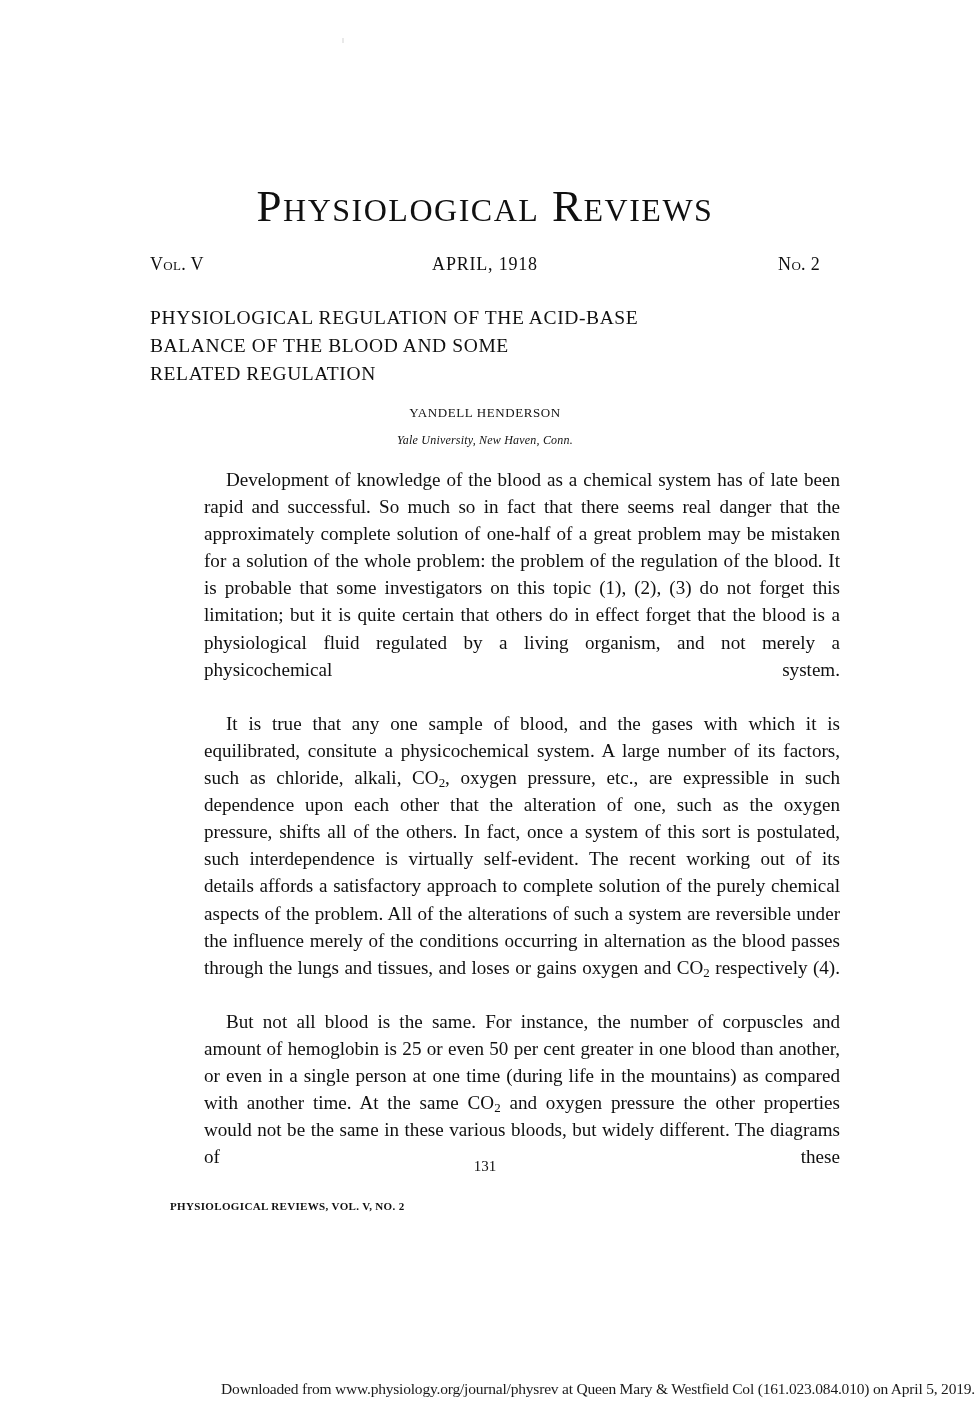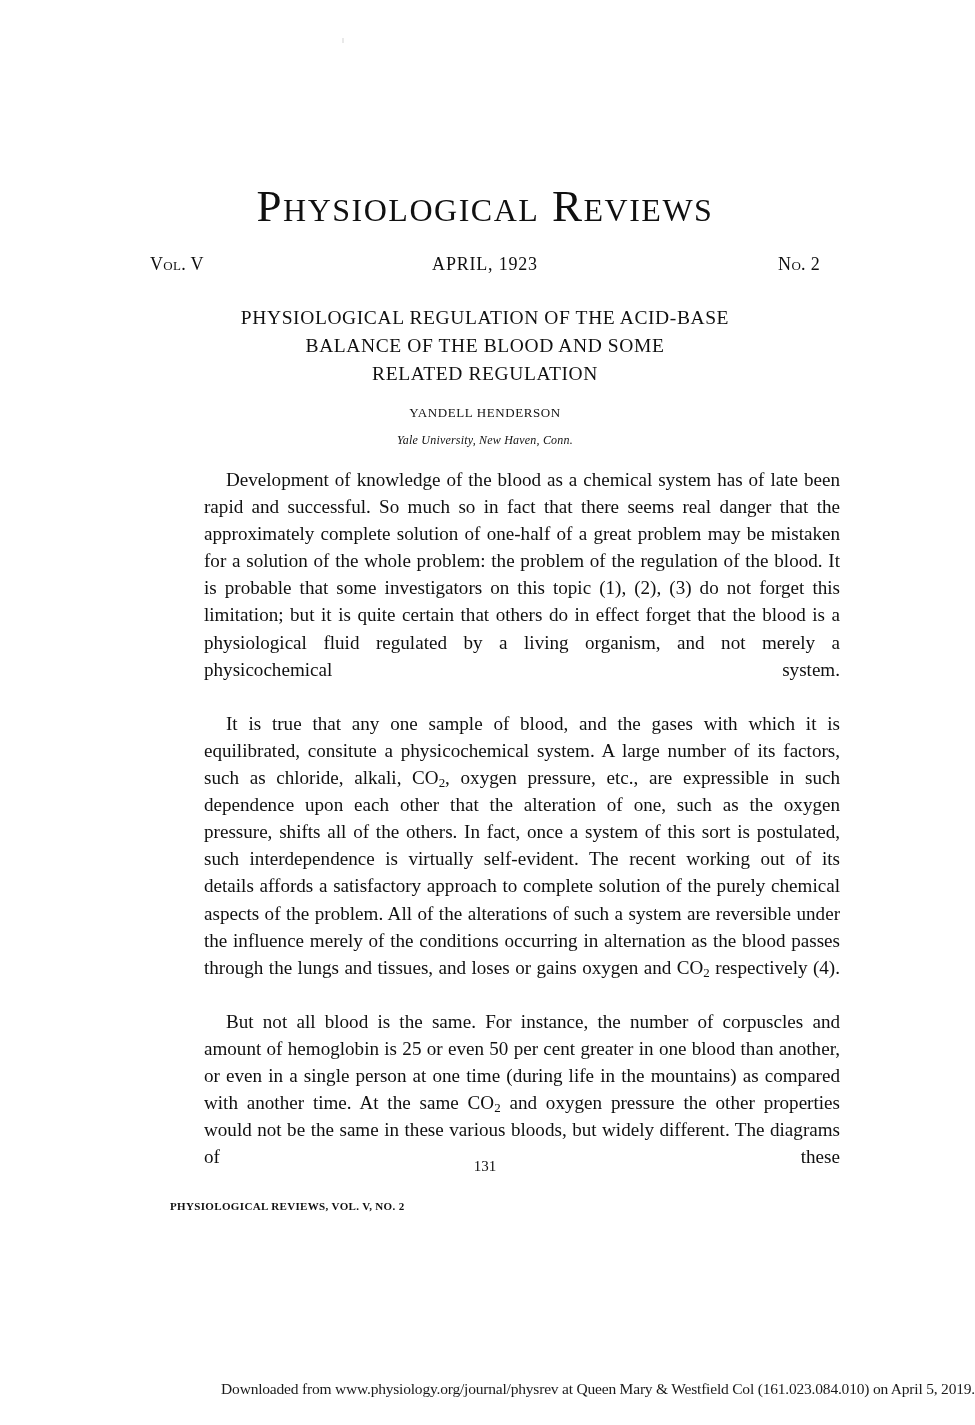--- a/index.html
+++ b/index.html
@@ -73,21 +73,20 @@
     font-variant: small-caps;
     letter-spacing: 0.3px;
   }
 
   
   .article-title {
     position: absolute;
     left: 150px;
     top: 304px;
     width: 670px;
-    text-align: center;
     font-size: 19.5px;
     line-height: 28px;
     letter-spacing: 0.6px;
     font-weight: normal;
     margin: 0;
   }
 
   .article-title .tline { display: block; white-space: nowrap; }
 
   .author {
@@ -198,21 +197,21 @@
 <div class="page">
 
   <div class="scan-speck"></div>
 
   <div class="masthead">
     <h1 class="journal-title">Physiological Reviews</h1>
   </div>
 
   <div class="issue-line">
     <span class="vol">Vol. V</span>
-    <span class="date">APRIL, 1923</span>
+    <span class="date">APRIL, 1918</span>
     <span class="num">No. 2</span>
   </div>
 
   <h2 class="article-title">
     <span class="tline">PHYSIOLOGICAL REGULATION OF THE ACID-BASE</span>
     <span class="tline">BALANCE OF THE BLOOD AND SOME</span>
     <span class="tline">RELATED REGULATION</span>
   </h2>
 
   <div class="author">YANDELL HENDERSON</div>

